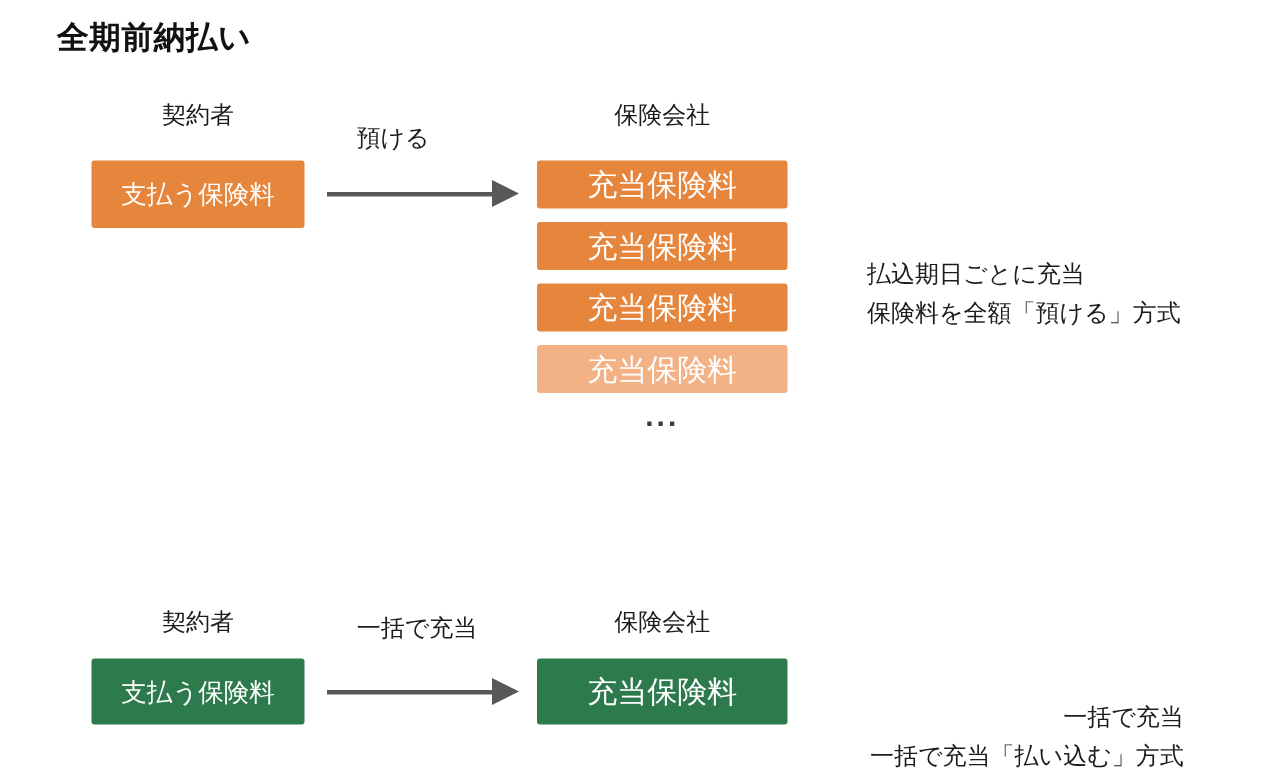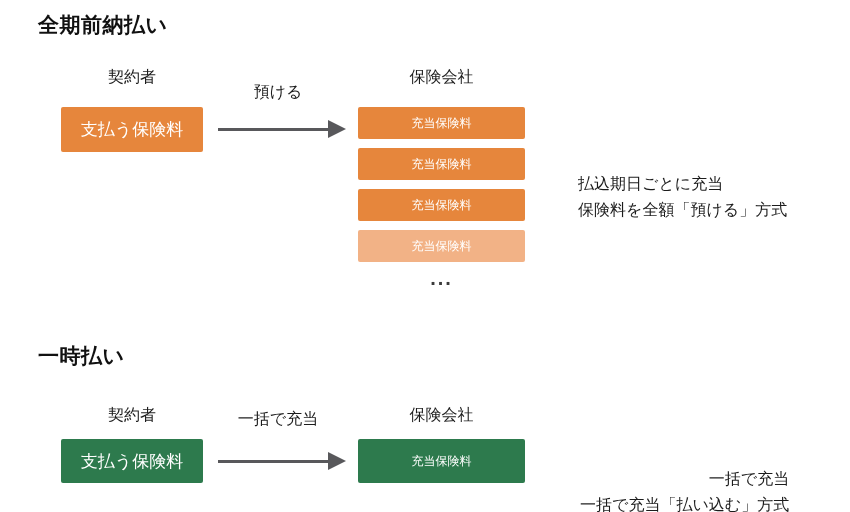--- a/index.html
+++ b/index.html
@@ -20,21 +20,21 @@
     font-size:16px;color:#1c1c1c;
     text-align:center;white-space:nowrap;
   }
   .box{
     position:absolute;
     border-radius:2px;
     color:#fff;
     display:flex;align-items:center;justify-content:center;
     font-size:17px;white-space:nowrap;
   }
-  .box.small{font-size:12px;}
+  .box.small{font-size:20px;}
   .orange{background:var(--orange);}
   .orange-light{background:var(--orange_light);}
   .green{background:var(--green);}
   .arrow-label{
     position:absolute;
     font-size:16px;color:#1c1c1c;
     text-align:center;white-space:nowrap;
   }
   .arrow{position:absolute;width:128px;height:18px;}
   .arrow-line{
@@ -57,21 +57,21 @@
   }
   .desc{
     position:absolute;
     font-size:16px;color:#1c1c1c;
     line-height:26px;white-space:nowrap;margin-top:32px;
   }
   
   .s1-title{left:38px;top:11px;}
   .s1-contractor{left:61px;top:67px;width:142px;}
   .s1-payer{left:61px;top:107px;width:142px;height:45px;}
-  .s1-arrow-label{left:210px;top:82px;width:136px;}
+  .s1-arrow-label{left:194px;top:82px;width:136px;}
   .s1-arrow{left:218px;top:120px;}
   .s1-insurer{left:358px;top:67px;width:167px;}
   .s1-box0{left:358px;top:107px;width:167px;height:32px;}
   .s1-box1{left:358px;top:148px;width:167px;height:32px;}
   .s1-box2{left:358px;top:189px;width:167px;height:32px;}
   .s1-box3{left:358px;top:230px;width:167px;height:32px;}
   .s1-dots{left:358px;top:272px;width:167px;}
   .s1-desc{left:578px;top:139px;}
   
   .s2-title{left:38px;top:342px;}
@@ -104,21 +104,20 @@
   <div class="box small orange s1-box1">充当保険料</div>
   <div class="box small orange s1-box2">充当保険料</div>
   <div class="box small orange-light s1-box3">充当保険料</div>
   <div class="dots s1-dots">...</div>
 
   <div class="desc s1-desc">
     <div>払込期日ごとに充当</div>
     <div>保険料を全額「預ける」方式</div>
   </div>
 
-  <div class="title s2-title">一時払い</div>
 
   <div class="col-label s2-contractor">契約者</div>
   <div class="box green s2-payer">支払う保険料</div>
 
   <div class="arrow-label s2-arrow-label">一括で充当</div>
   <div class="arrow s2-arrow">
     <div class="arrow-line"></div>
     <div class="arrow-head"></div>
   </div>
 

